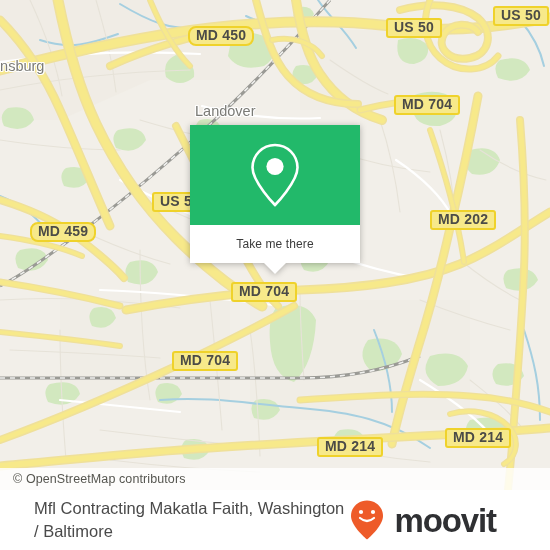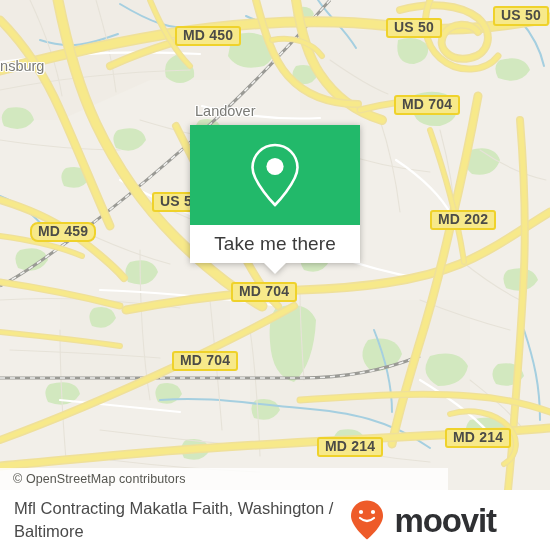--- a/index.html
+++ b/index.html
@@ -64,56 +64,56 @@
     display: flex; align-items: center; justify-content: center;
   }
   .callout-bottom {
     height: 38px;
     background: #ffffff;
     display: flex; align-items: center; justify-content: center;
     position: relative;
   }
   .callout-label {
     color: #3b3b3b;
-    font-size: 19px;
+    font-size: 12px;
     letter-spacing: .1px;
   }
   .callout-tail {
     position: absolute;
     left: 50%; top: 100%;
     width: 0; height: 0;
     margin-left: -11px;
     border-left: 11px solid transparent;
     border-right: 11px solid transparent;
     border-top: 11px solid #ffffff;
   }
 
   
   .attribution {
     position: absolute;
     left: 0; top: 468px;
-    width: 448px; height: 22px;
+    width: 550px; height: 22px;
     background: rgba(255,255,255,.82);
     display: flex; align-items: center;
   }
   .attribution span {
     color: #55554f;
     font-size: 12.5px;
     padding-left: 13px;
     letter-spacing: .1px;
   }
 
   
   .footer {
     position: absolute;
     left: 0; top: 490px;
     width: 512px; height: 60px;
     background: #ffffff;
     display: flex; align-items: center;
-    padding: 0 16px 0 14px;
+    padding: 0 16px 0 34px;
   }
   .footer-title {
     flex: 1;
     color: #4a4a4a;
     font-size: 16.5px;
     line-height: 23px;
     max-width: 360px;
   }
   .footer-logo {
     display: flex; align-items: center; gap: 9px;
@@ -305,21 +305,21 @@
         <path class="rd" d="M150,0 C160,24 172,48 190,66" stroke-width="3.5"></path>
 
         <path class="rdc" d="M450,414 C470,408 494,412 508,426 C520,438 518,456 504,464" stroke-width="6"></path>
         <path class="rd" d="M450,414 C470,408 494,412 508,426 C520,438 518,456 504,464" stroke-width="3.5"></path>
       </g>
     </svg>
 
     <div class="place-label" style="left:-8px; top:58px;">ensburg</div>
     <div class="place-label" style="left:195px; top:103px;">Landover</div>
 
-    <div class="shield solid" style="left:175px; top:26px;">MD 450</div>
+    <div class="shield solid" style="left:188px; top:26px;border-radius:8px;">MD 450</div>
     <div class="shield solid" style="left:386px; top:18px;">US 50</div>
     <div class="shield solid" style="left:493px; top:6px;">US 50</div>
     <div class="shield solid" style="left:394px; top:95px;">MD 704</div>
     <div class="shield solid" style="left:152px; top:192px;">US 50</div>
     <div class="shield solid" style="left:30px;  top:222px;border-radius:8px;">MD 459</div>
     <div class="shield solid" style="left:430px; top:210px;">MD 202</div>
     <div class="shield solid" style="left:231px; top:282px;">MD 704</div>
     <div class="shield solid" style="left:172px; top:351px;">MD 704</div>
     <div class="shield solid" style="left:317px; top:437px;">MD 214</div>
     <div class="shield solid" style="left:445px; top:428px;">MD 214</div>

